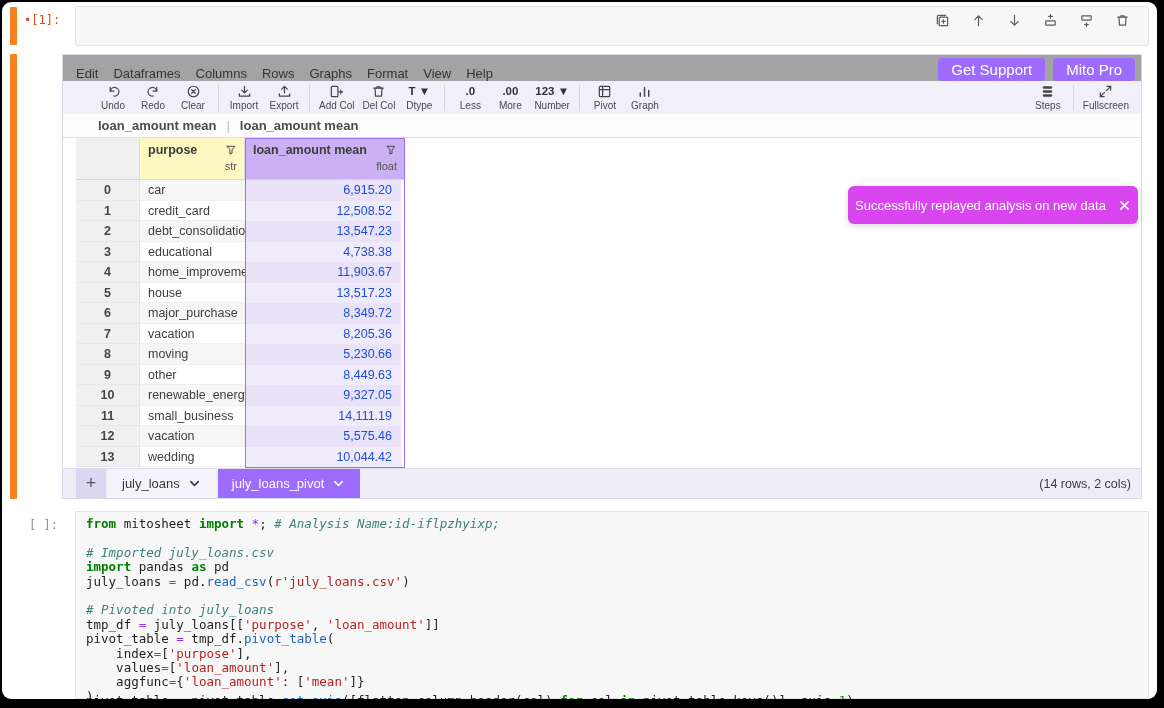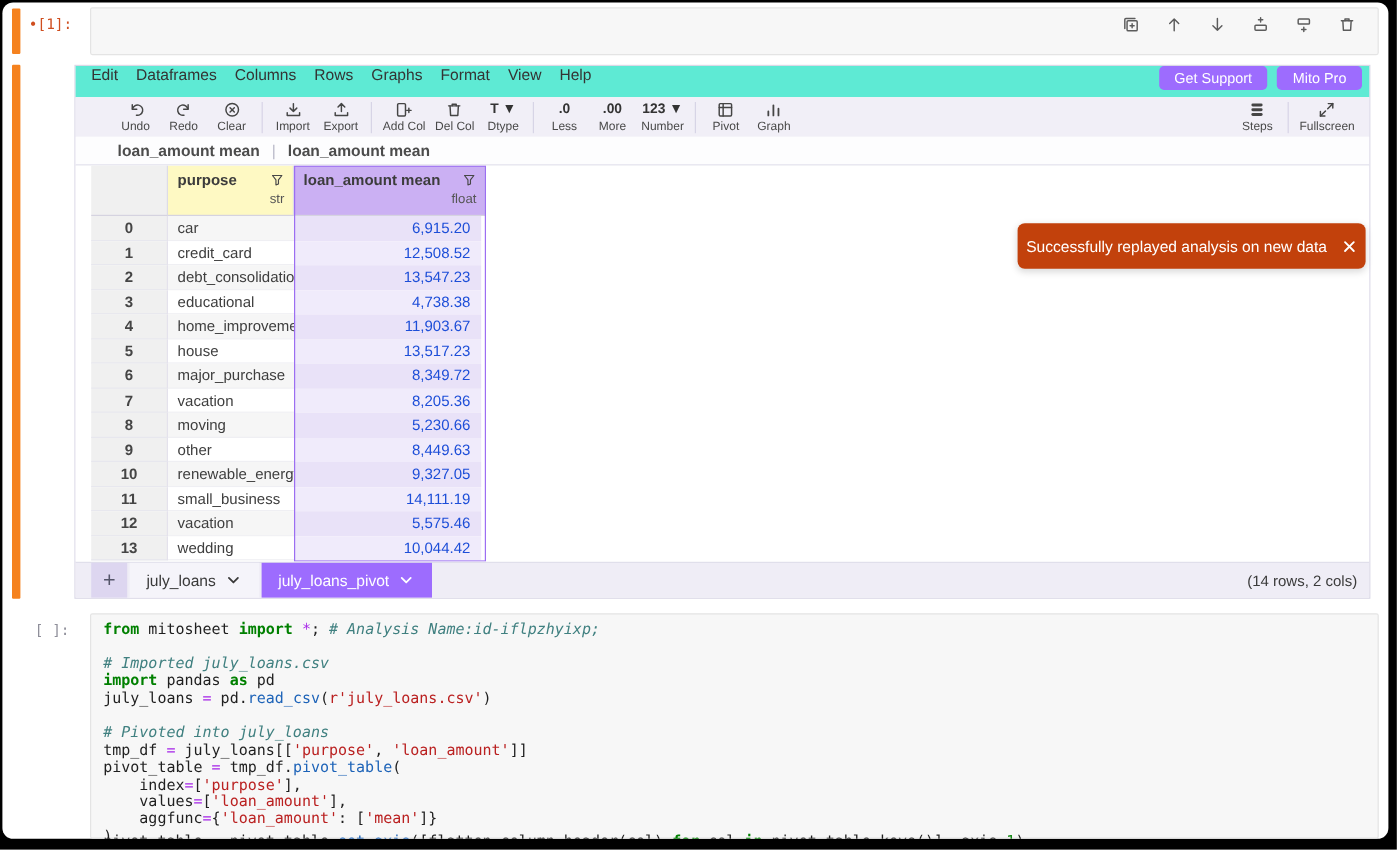--- a/index.html
+++ b/index.html
@@ -29,25 +29,25 @@
   .tk-pl{color:#1f1f1f;}
   .tk-nu{color:#1a8a1a;}
   #cell2-clipped{position:absolute;left:84px;top:692px;font-size:12.5px;line-height:14.4px;}
 
   .cell-toolbar{position:absolute;right:18px;top:6px;display:flex;gap:21px;align-items:center;}
   .ct-btn{cursor:pointer;display:inline-flex;}
   .ct-btn svg{stroke:#5c5c5c;}
 
   
   .mito{position:absolute;left:60px;top:52px;width:1080px;height:445px;border:1px solid #dad8e6;display:flex;flex-direction:column;background:#fff;}
-  .menubar{height:26px;background:#5eead4;display:flex;align-items:flex-start;padding:0 6px 0 13px;flex:0 0 auto;}
+  .menubar{height:26px;background:#a3a3a3;display:flex;align-items:flex-end;padding:0 6px 0 13px;flex:0 0 auto;}
   .menus{display:flex;gap:15px;}
   .mi{font-size:13px;color:#343434;cursor:pointer;}
   .menubar-right{margin-left:auto;display:flex;gap:8px;}
-  .pill{background:#9d6cfe;color:#fff;border:none;border-radius:4px;font-size:12px;padding:3px 13px;font-family:"Liberation Sans",sans-serif;cursor:pointer;}
+  .pill{background:#9d6cfe;color:#fff;border:none;border-radius:4px;font-size:15px;padding:3px 13px;font-family:"Liberation Sans",sans-serif;cursor:pointer;}
 
   .toolbar{height:33px;background:#f1eff7;display:flex;align-items:center;padding:0 8px 0 30px;flex:0 0 auto;}
   .tb-btn{display:flex;flex-direction:column;align-items:center;justify-content:center;min-width:40px;padding:0 4px;cursor:pointer;height:33px;}
   .tb-btn .ic{height:15px;display:flex;align-items:center;}
   .tb-lbl{font-size:10px;color:#494949;margin-top:1px;white-space:nowrap;}
   .tb-txticon{font-size:11.5px;font-weight:bold;color:#333;height:15px;line-height:15px;white-space:nowrap;}
   .tb-div{width:1px;height:26px;background:#d7d4e6;margin:0 5px;}
   .tb-spacer{flex:1;}
   .tb-btn svg{stroke:#454545;}
 
@@ -74,21 +74,21 @@
   .odd .td.value{background:#f0ebfb;}
   .col-overlay{position:absolute;left:182px;top:0;width:160px;height:330px;border:1px solid #9c6ef2;pointer-events:none;}
 
   .tabbar{height:30px;background:#efedf6;border-top:1px solid #dddbe8;display:flex;align-items:stretch;padding-left:13px;flex:0 0 auto;}
   .tab-add{width:30px;background:#ddd6f0;color:#55556a;font-size:18px;display:flex;align-items:center;justify-content:center;cursor:pointer;margin-right:2px;}
   .sheet-tab{display:flex;align-items:center;gap:7px;padding:0 14px;font-size:13px;color:#3a3a3a;background:#f5f4fa;margin-right:2px;cursor:pointer;}
   .sheet-tab.active{background:#9d6cfe;color:#fff;}
   .sheet-tab svg{stroke:currentColor;width:10px;height:10px;}
   .tab-status{margin-left:auto;display:flex;align-items:center;padding-right:10px;font-size:12.5px;color:#3b3b3b;}
 
-  .toast{position:absolute;left:846px;top:184px;width:290px;height:38px;background:#c2410c;border-radius:6px;display:flex;align-items:center;justify-content:center;gap:12px;box-shadow:0 2px 6px rgba(0,0,0,.15);}
+  .toast{position:absolute;left:846px;top:184px;width:290px;height:38px;background:#d946ef;border-radius:6px;display:flex;align-items:center;justify-content:center;gap:12px;box-shadow:0 2px 6px rgba(0,0,0,.15);}
   .toast span{color:#fff;font-size:13px;}
   .toast-close{cursor:pointer;display:flex;}
   .toast-close svg{stroke:#fff;width:13px;height:13px;stroke-width:1.9;}
 
   .ic{display:inline-flex;}
   .ic svg{width:15px;height:15px;fill:none;stroke-width:1.3;stroke-linecap:round;stroke-linejoin:round;}
   .th .ic svg{width:12px;height:12px;}
 </style>
 </head>
 <body>

